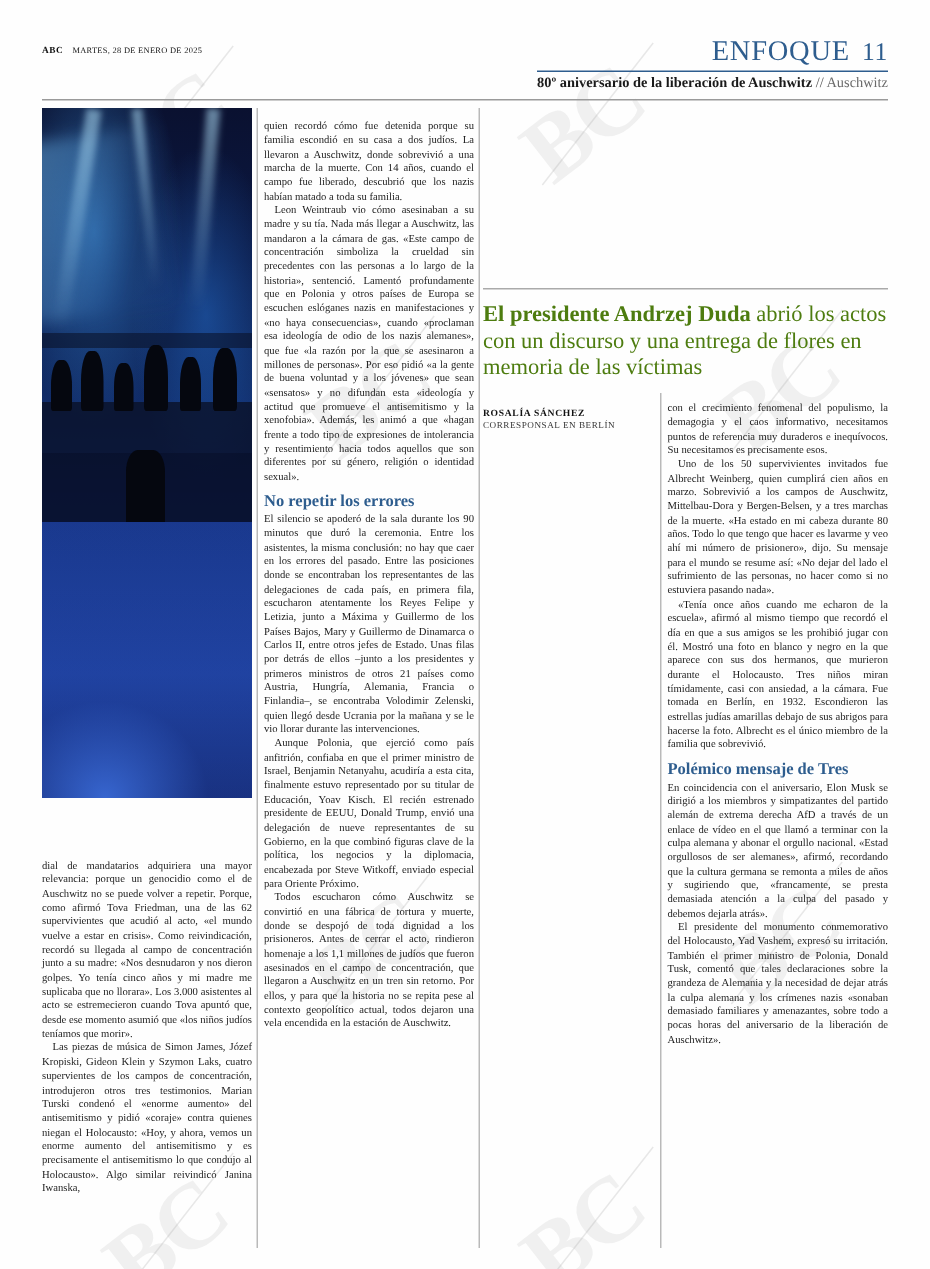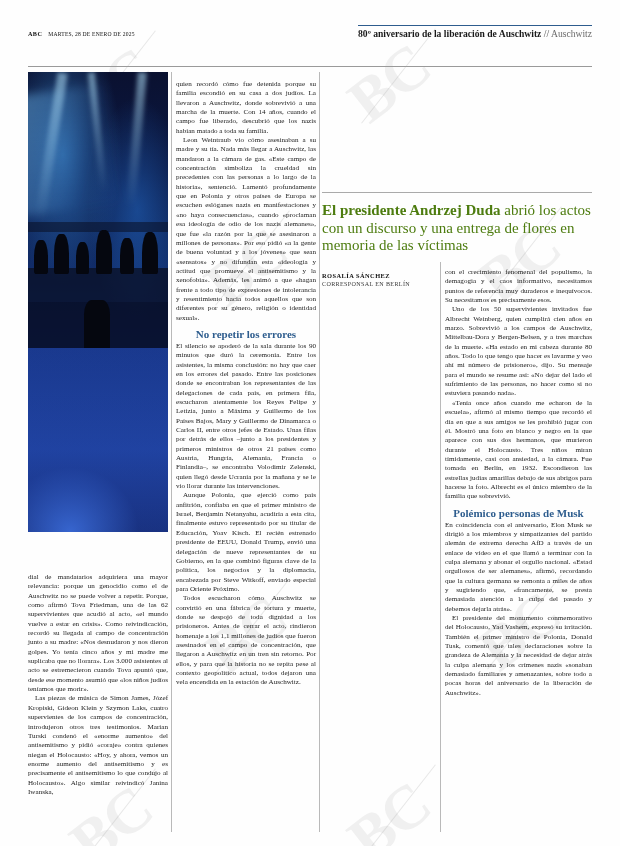--- a/index.html
+++ b/index.html
@@ -203,21 +203,21 @@
   }
   .col p.first { text-indent: 0; }
   .subhead {
     font-family: "Liberation Serif", serif;
     font-weight: bold;
     font-size: 11px;
     line-height: 12px;
     color: #2e5d8e;
     margin: 5px 0 2px 0;
     text-indent: 0 !important;
-    text-align: center;
+    text-align: left;
   }
 
   
   #col1 { left: 28px;  top: 573px; width: 140px; }
   #col2 { left: 176px; top: 80px;  width: 140px; }
   #col3 { left: 445px; top: 268px; width: 147px; }
 
   
   .headline {
     position: absolute;
@@ -286,20 +286,23 @@
   <div class="watermark" style="left:70px; top:790px;">BC</div>
   <div class="wm-slash" style="left:118px; top:756px;"></div>
   <div class="watermark" style="left:348px; top:786px;">BC</div>
   <div class="wm-slash" style="left:398px; top:752px;"></div>
 
   <div class="masthead">
     <div class="mast-left">
       <span class="brand">ABC</span><span>MARTES, 28 DE ENERO DE 2025</span>
     </div>
     <div class="mast-right">
+      <div class="section-line">
+        <span>ENFOQUE</span><span class="pagenum">11</span>
+      </div>
       <div class="kicker-rule"></div>
       <div class="kicker">
         <span>80º aniversario de la liberación de Auschwitz</span><span class="sep"> // </span><span class="sub">Auschwitz</span>
       </div>
     </div>
   </div>
 
   <div class="rule-top"></div>
 
   <div class="vrule" style="left:171px; top:72px; height:760px;"></div>
@@ -350,18 +353,18 @@
     <div class="subhead">No repetir los errores</div>
     <p class="first">El silencio se apoderó de la sala durante los 90 minutos que duró la ceremonia. Entre los asistentes, la misma conclusión: no hay que caer en los errores del pasado. Entre las posiciones donde se encontraban los representantes de las delegaciones de cada país, en primera fila, escucharon atentamente los Reyes Felipe y Letizia, junto a Máxima y Guillermo de los Países Bajos, Mary y Guillermo de Dinamarca o Carlos II, entre otros jefes de Estado. Unas filas por detrás de ellos –junto a los presidentes y primeros ministros de otros 21 países como Austria, Hungría, Alemania, Francia o Finlandia–, se encontraba Volodimir Zelenski, quien llegó desde Ucrania por la mañana y se le vio llorar durante las intervenciones.</p>
     <p>Aunque Polonia, que ejerció como país anfitrión, confiaba en que el primer ministro de Israel, Benjamin Netanyahu, acudiría a esta cita, finalmente estuvo representado por su titular de Educación, Yoav Kisch. El recién estrenado presidente de EEUU, Donald Trump, envió una delegación de nueve representantes de su Gobierno, en la que combinó figuras clave de la política, los negocios y la diplomacia, encabezada por Steve Witkoff, enviado especial para Oriente Próximo.</p>
     <p>Todos escucharon cómo Auschwitz se convirtió en una fábrica de tortura y muerte, donde se despojó de toda dignidad a los prisioneros. Antes de cerrar el acto, rindieron homenaje a los 1,1 millones de judíos que fueron asesinados en el campo de concentración, que llegaron a Auschwitz en un tren sin retorno. Por ellos, y para que la historia no se repita pese al contexto geopolítico actual, todos dejaron una vela encendida en la estación de Auschwitz.</p>
   </div>
 
   <div class="col" id="col3">
     <p class="first">con el crecimiento fenomenal del populismo, la demagogia y el caos informativo, necesitamos puntos de referencia muy duraderos e inequívocos. Su necesitamos es precisamente esos.</p>
     <p>Uno de los 50 supervivientes invitados fue Albrecht Weinberg, quien cumplirá cien años en marzo. Sobrevivió a los campos de Auschwitz, Mittelbau-Dora y Bergen-Belsen, y a tres marchas de la muerte. «Ha estado en mi cabeza durante 80 años. Todo lo que tengo que hacer es lavarme y veo ahí mi número de prisionero», dijo. Su mensaje para el mundo se resume así: «No dejar del lado el sufrimiento de las personas, no hacer como si no estuviera pasando nada».</p>
     <p>«Tenía once años cuando me echaron de la escuela», afirmó al mismo tiempo que recordó el día en que a sus amigos se les prohibió jugar con él. Mostró una foto en blanco y negro en la que aparece con sus dos hermanos, que murieron durante el Holocausto. Tres niños miran tímidamente, casi con ansiedad, a la cámara. Fue tomada en Berlín, en 1932. Escondieron las estrellas judías amarillas debajo de sus abrigos para hacerse la foto. Albrecht es el único miembro de la familia que sobrevivió.</p>
-    <div class="subhead">Polémico personas de Musk</div>
+    <div class="subhead">Polémico mensaje de Tres</div>
     <p class="first">En coincidencia con el aniversario, Elon Musk se dirigió a los miembros y simpatizantes del partido alemán de extrema derecha AfD a través de un enlace de vídeo en el que llamó a terminar con la culpa alemana y abonar el orgullo nacional. «Estad orgullosos de ser alemanes», afirmó, recordando que la cultura germana se remonta a miles de años y sugiriendo que, «francamente, se presta demasiada atención a la culpa del pasado y debemos dejarla atrás».</p>
     <p>El presidente del monumento conmemorativo del Holocausto, Yad Vashem, expresó su irritación. También el primer ministro de Polonia, Donald Tusk, comentó que tales declaraciones sobre la grandeza de Alemania y la necesidad de dejar atrás la culpa alemana y los crímenes nazis «sonaban demasiado familiares y amenazantes, sobre todo a pocas horas del aniversario de la liberación de Auschwitz».</p>
   </div>
 
 </div>
 
 </body></html>

